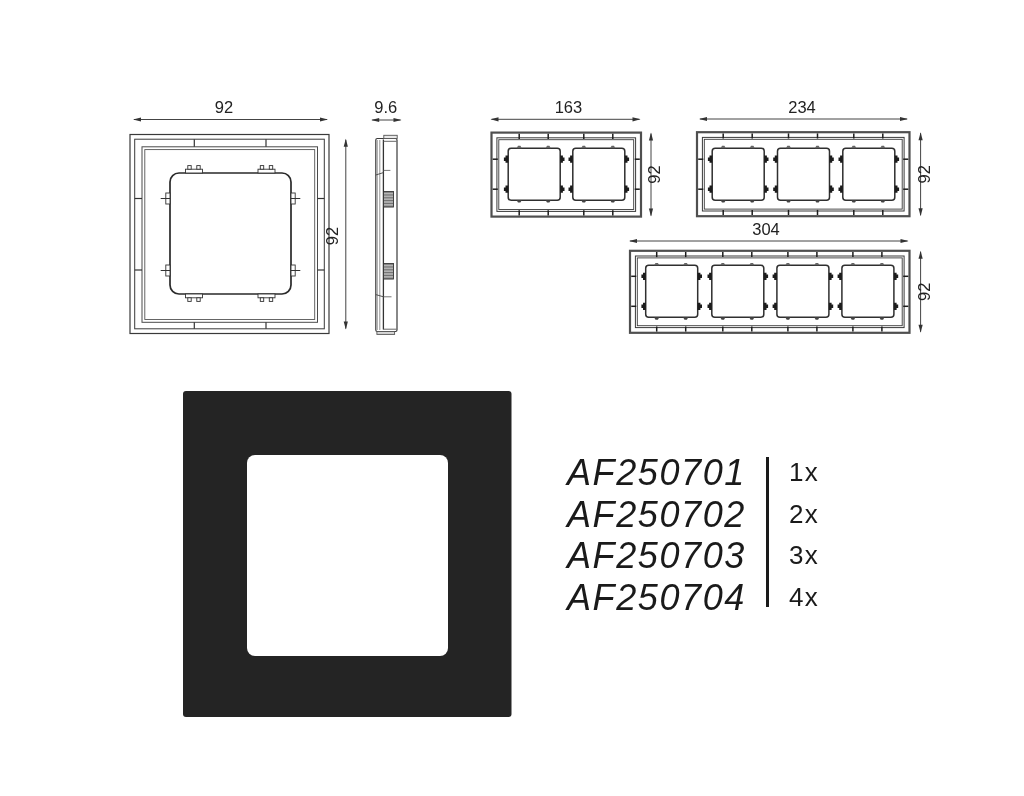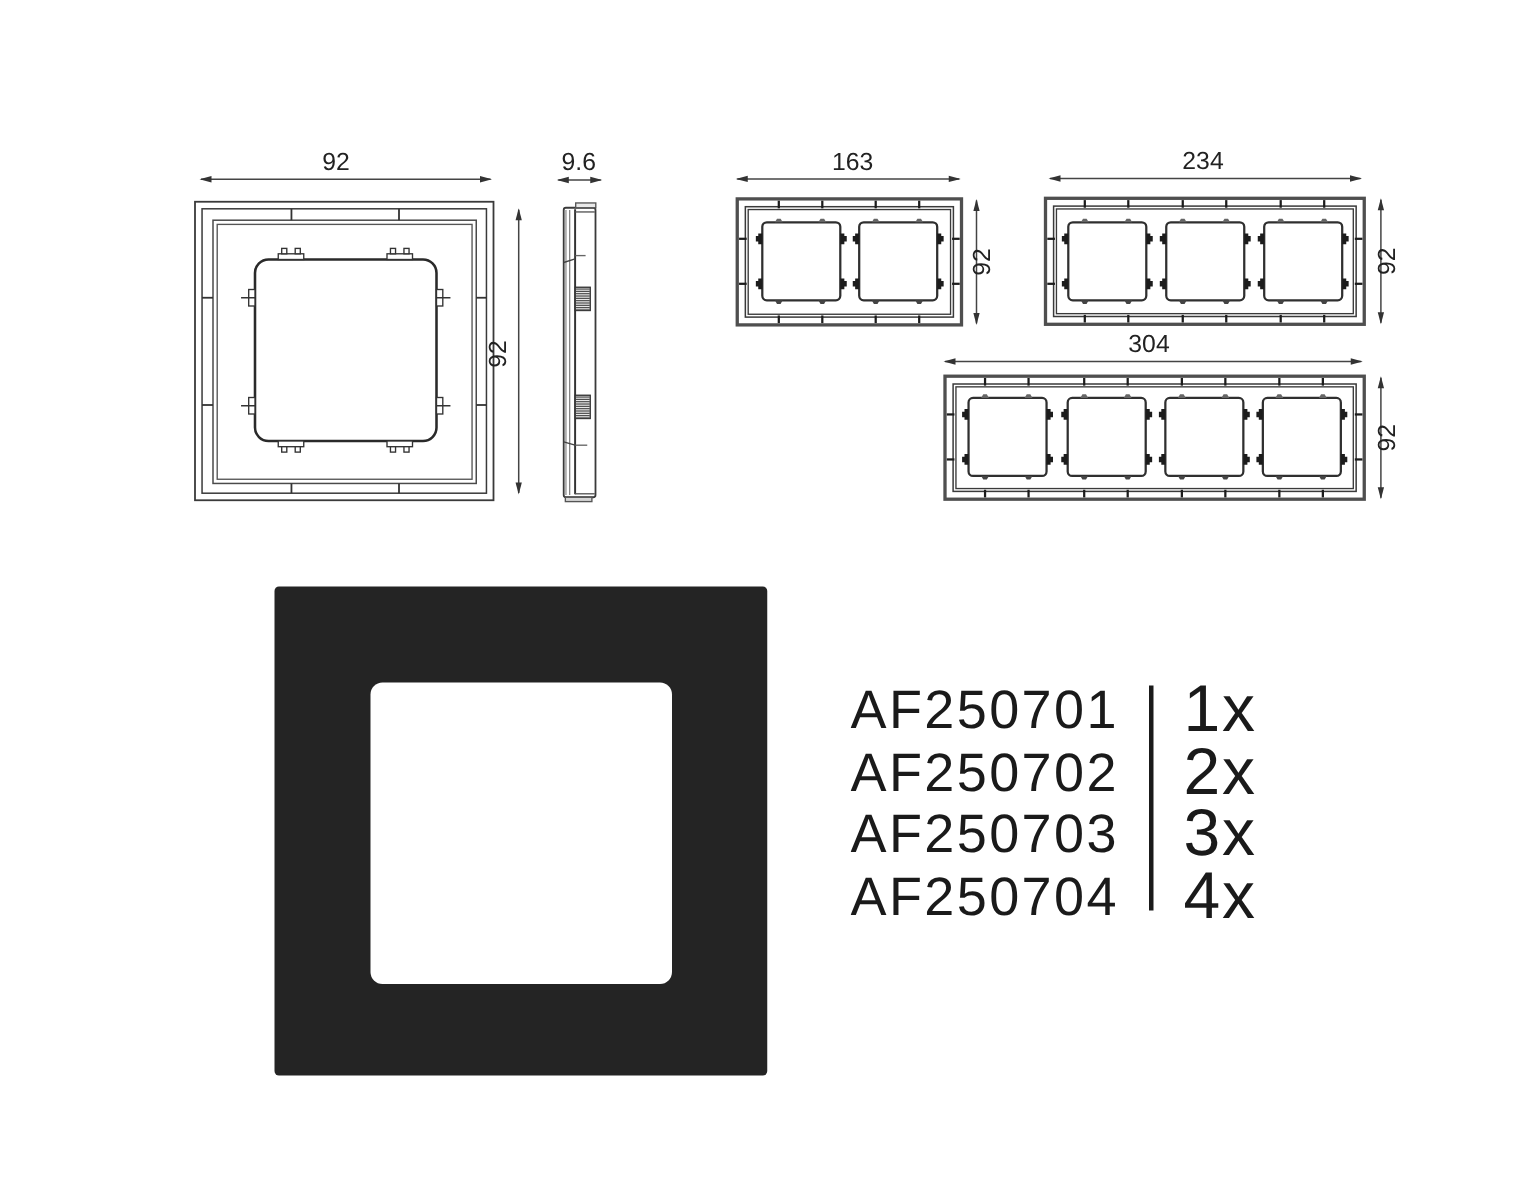--- a/index.html
+++ b/index.html
@@ -1,21 +1,21 @@
 <!DOCTYPE html>
 <html><head>
 <meta charset="utf-8">
 <style>
 html,body{margin:0;padding:0;}
 body{width:1024px;height:796px;background:#fff;position:relative;overflow:hidden;
  font-family:"Liberation Sans",sans-serif;}
 svg{position:absolute;top:0;left:0;transform:translateZ(0);}
 .codes{transform:translateZ(0);position:absolute;left:567px;top:452px;font-size:36px;color:#1a1a1a;
- line-height:41.7px;letter-spacing:1.6px;white-space:pre;}
-.qty{transform:translateZ(0);position:absolute;left:789px;top:452px;font-size:44px;color:#1a1a1a;
+ line-height:41.7px;letter-spacing:1.6px;white-space:pre;font-style:italic;}
+.qty{transform:translateZ(0);position:absolute;left:789px;top:452px;font-size:26px;color:#1a1a1a;
  line-height:41.7px;letter-spacing:1.2px;white-space:pre;}
 .bar{position:absolute;left:766px;top:457px;width:2.6px;height:150px;background:#1a1a1a;}
 </style>
 </head>
 <body>
 <svg width="1024" height="796" viewBox="0 0 1024 796" font-family="Liberation Sans, sans-serif">
 <rect x="130" y="134.5" width="199" height="199" fill="none" stroke="#3a3a3a" stroke-width="1.2"></rect>
 <rect x="134.7" y="139.2" width="189.6" height="189.6" fill="none" stroke="#3a3a3a" stroke-width="1.0"></rect>
 <rect x="142" y="146.8" width="175.5" height="175.5" fill="none" stroke="#4a4a4a" stroke-width="1.0"></rect>
 <rect x="144.8" y="149.6" width="169.9" height="169.9" fill="none" stroke="#555" stroke-width="0.9"></rect>

